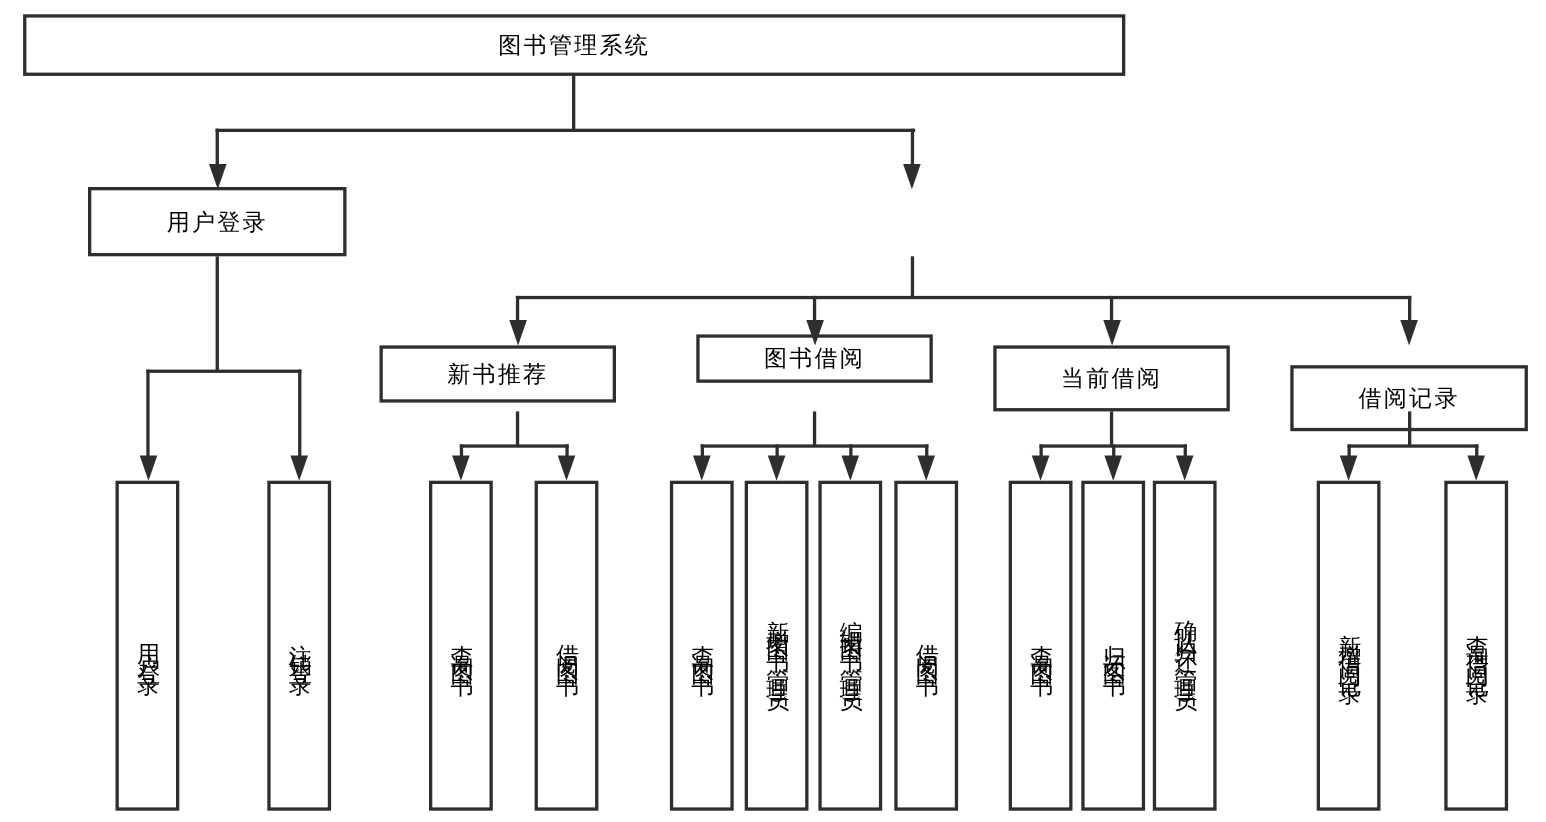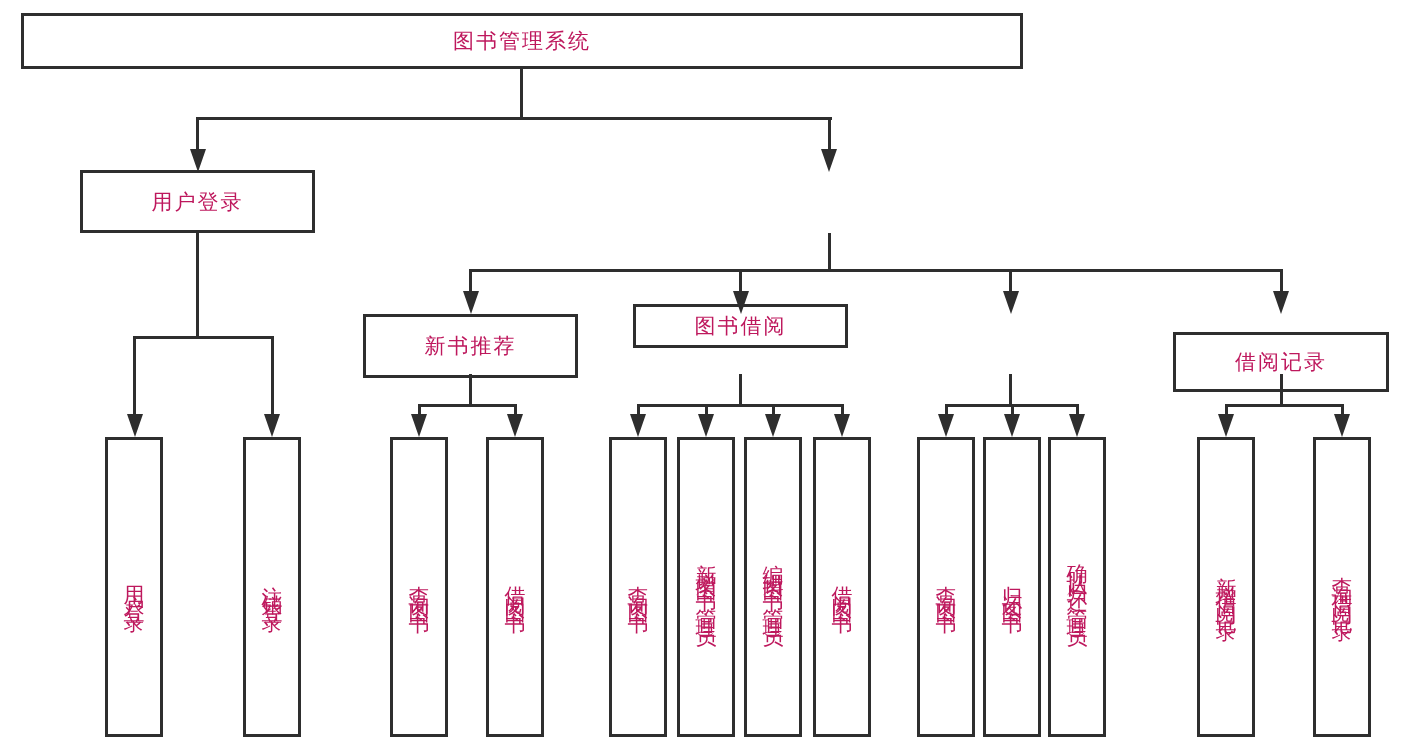--- a/index.html
+++ b/index.html
@@ -2,21 +2,21 @@
 <html><head>
 <meta charset="utf-8">
 <style>
   html,body{margin:0;padding:0;background:#ffffff;}
   body{font-family:"Liberation Sans","DejaVu Sans",sans-serif;}
   .canvas{position:relative;width:1405px;height:747px;background:#ffffff;overflow:hidden;}
   .box{
     position:absolute;box-sizing:border-box;
     border:3px solid #2e2e2e;background:#ffffff;
     display:flex;align-items:center;justify-content:center;
-    color:#be185d;font-size:21px;letter-spacing:2px;
+    color:#000000;font-size:21px;letter-spacing:2px;
   }
   .vbox{
     writing-mode:vertical-rl;
     font-size:21px;letter-spacing:9px;
     padding:14px 0;
   }
   .ln{position:absolute;background:#2e2e2e;}
   .ah{
     position:absolute;width:0;height:0;
     border-left:8px solid transparent;
@@ -35,25 +35,28 @@
 <div class="canvas">
 
   <div class="box" style="left:21px;top:13px;width:1002px;height:56px;">
     <span>图书管理系统</span>
   </div>
 
   <div class="box" style="left:80px;top:170px;width:235px;height:63px;">
     <span>用户登录</span>
   </div>
 
-  <div class="box" style="left:363px;top:314px;width:215px;height:64px;">
+  <div class="box" style="left:345px;top:314px;width:215px;height:52px;">
     <span>新书推荐</span>
   </div>
   <div class="box" style="left:633px;top:304px;width:215px;height:44px;">
     <span>图书借阅</span>
+  </div>
+  <div class="box" style="left:903px;top:314px;width:215px;height:60px;">
+    <span>当前借阅</span>
   </div>
   <div class="box" style="left:1173px;top:332px;width:216px;height:60px;">
     <span>借阅记录</span>
   </div>
 
   <div class="box vbox" style="left:105px;top:437px;width:58px;height:300px;">
     <span>用户登录</span>
   </div>
   <div class="box vbox" style="left:243px;top:437px;width:58px;height:300px;">
     <span>注销登录</span>

